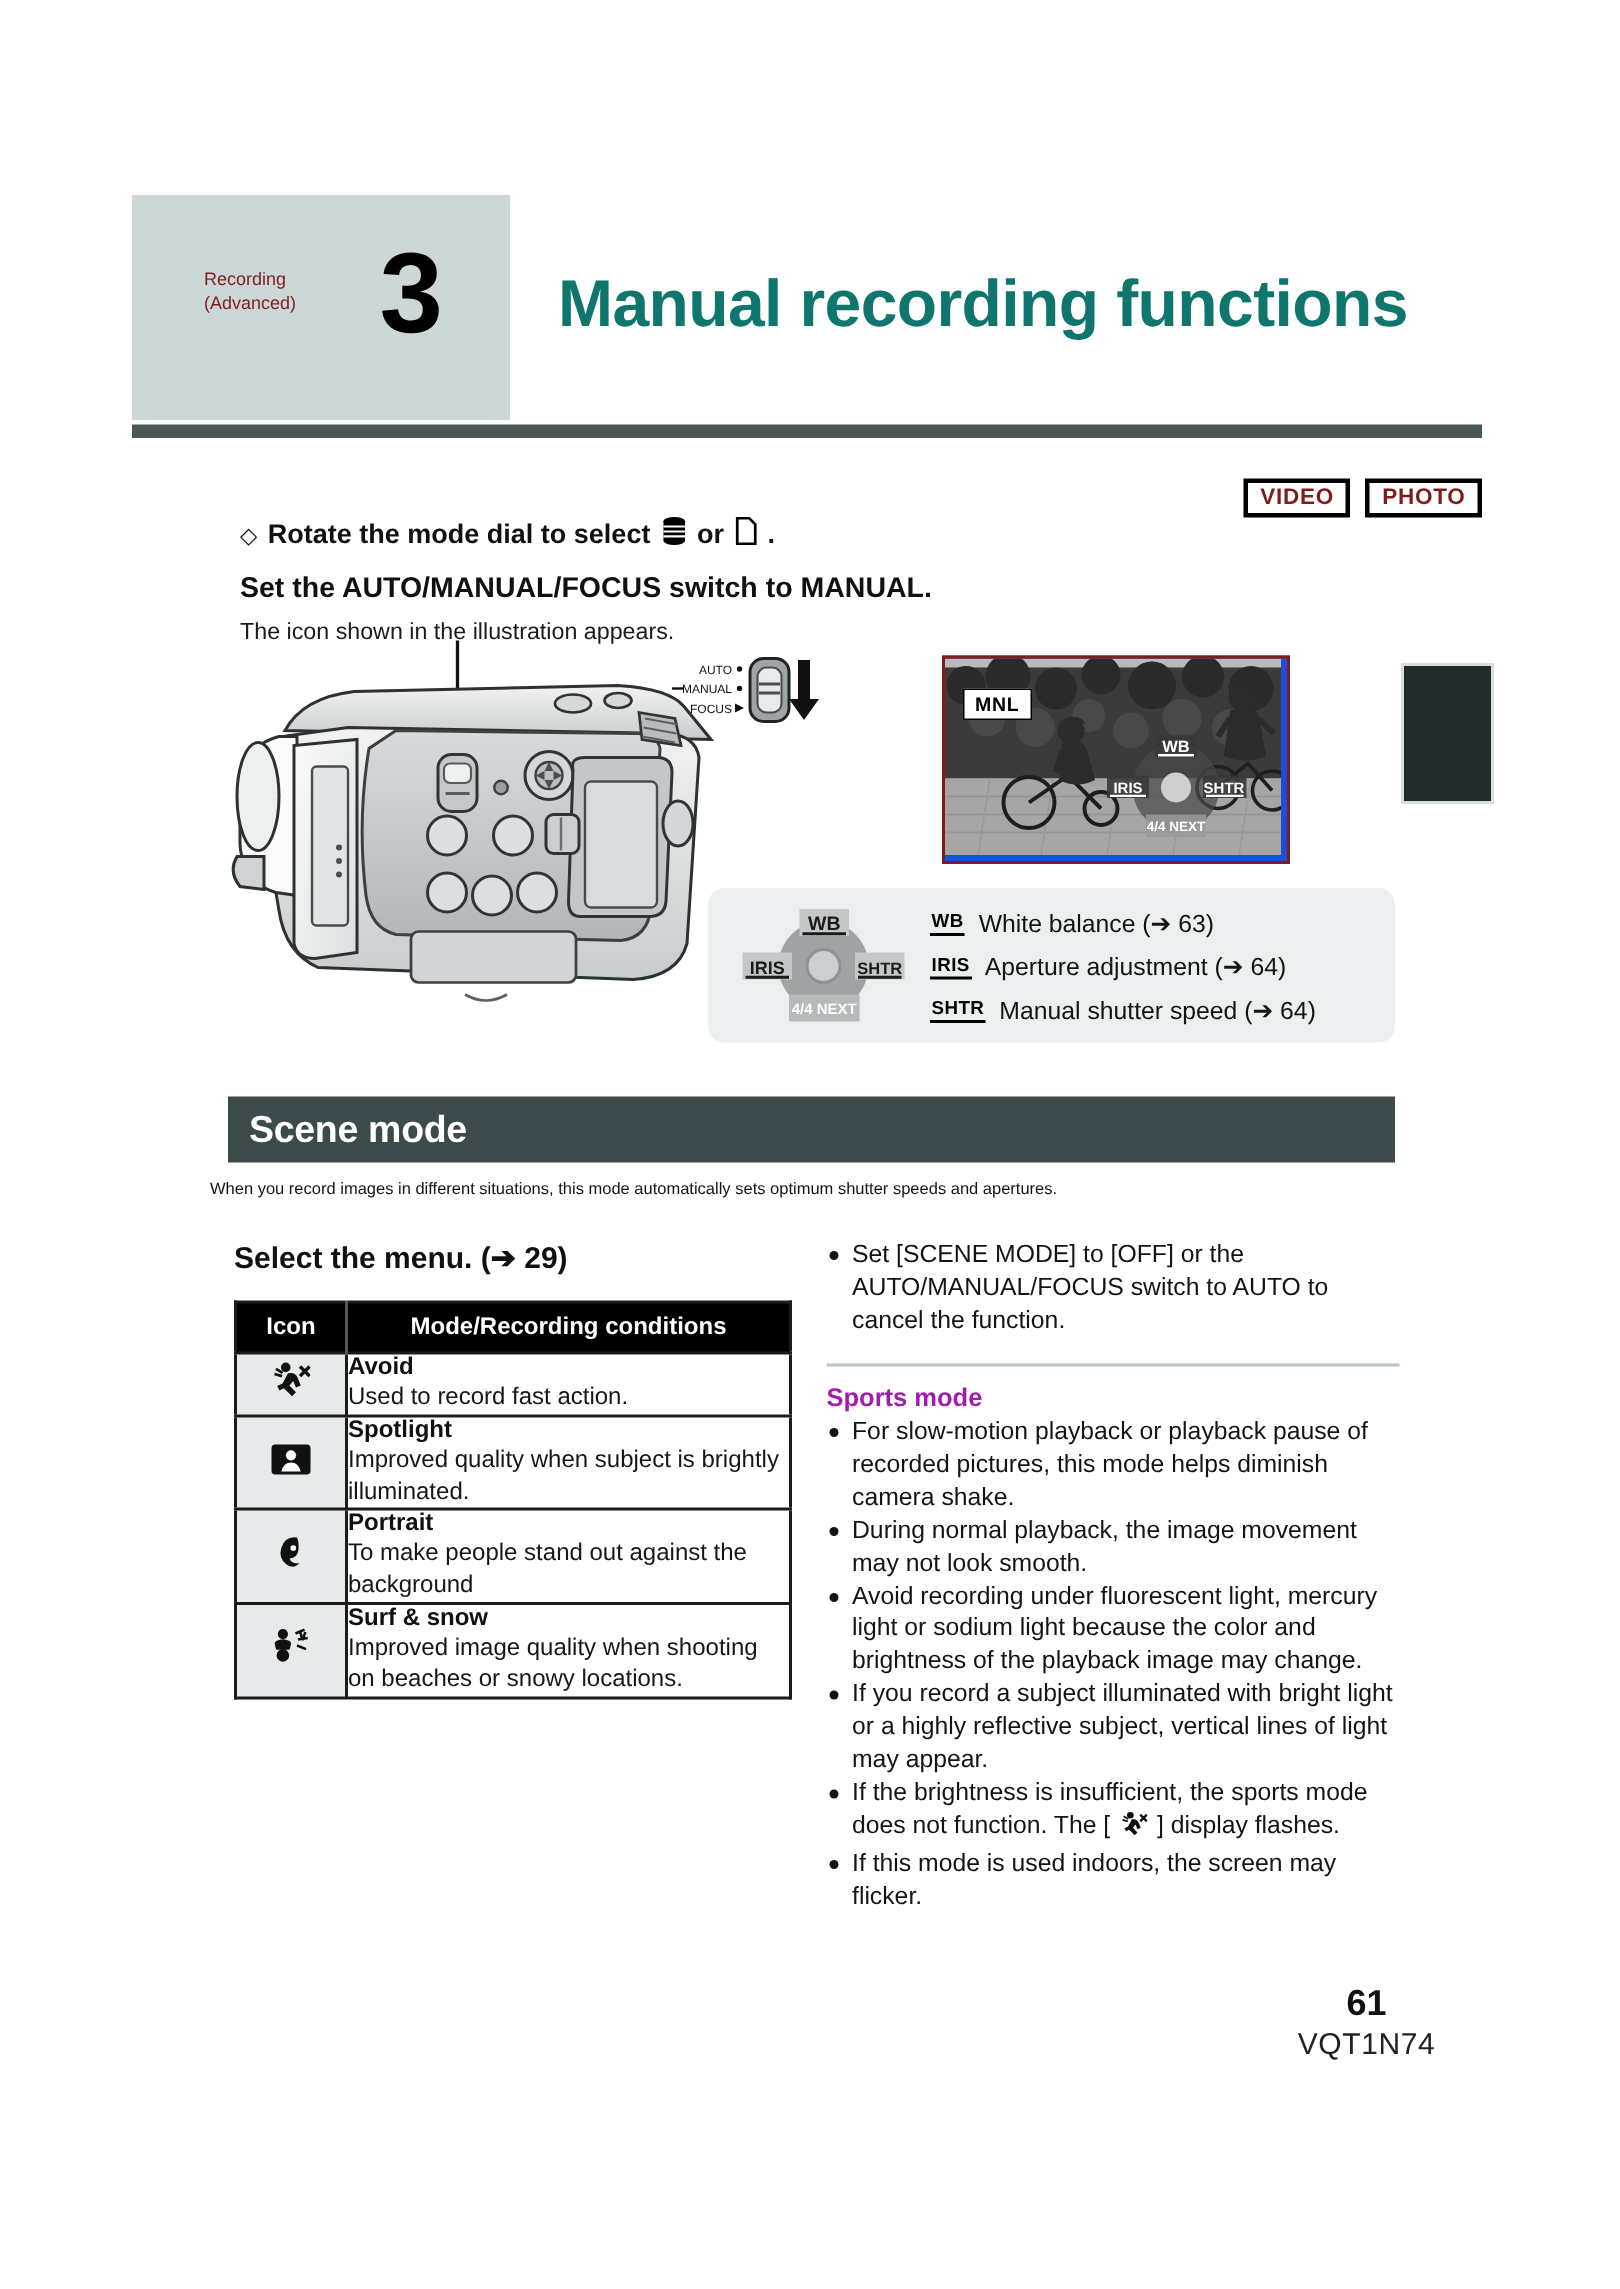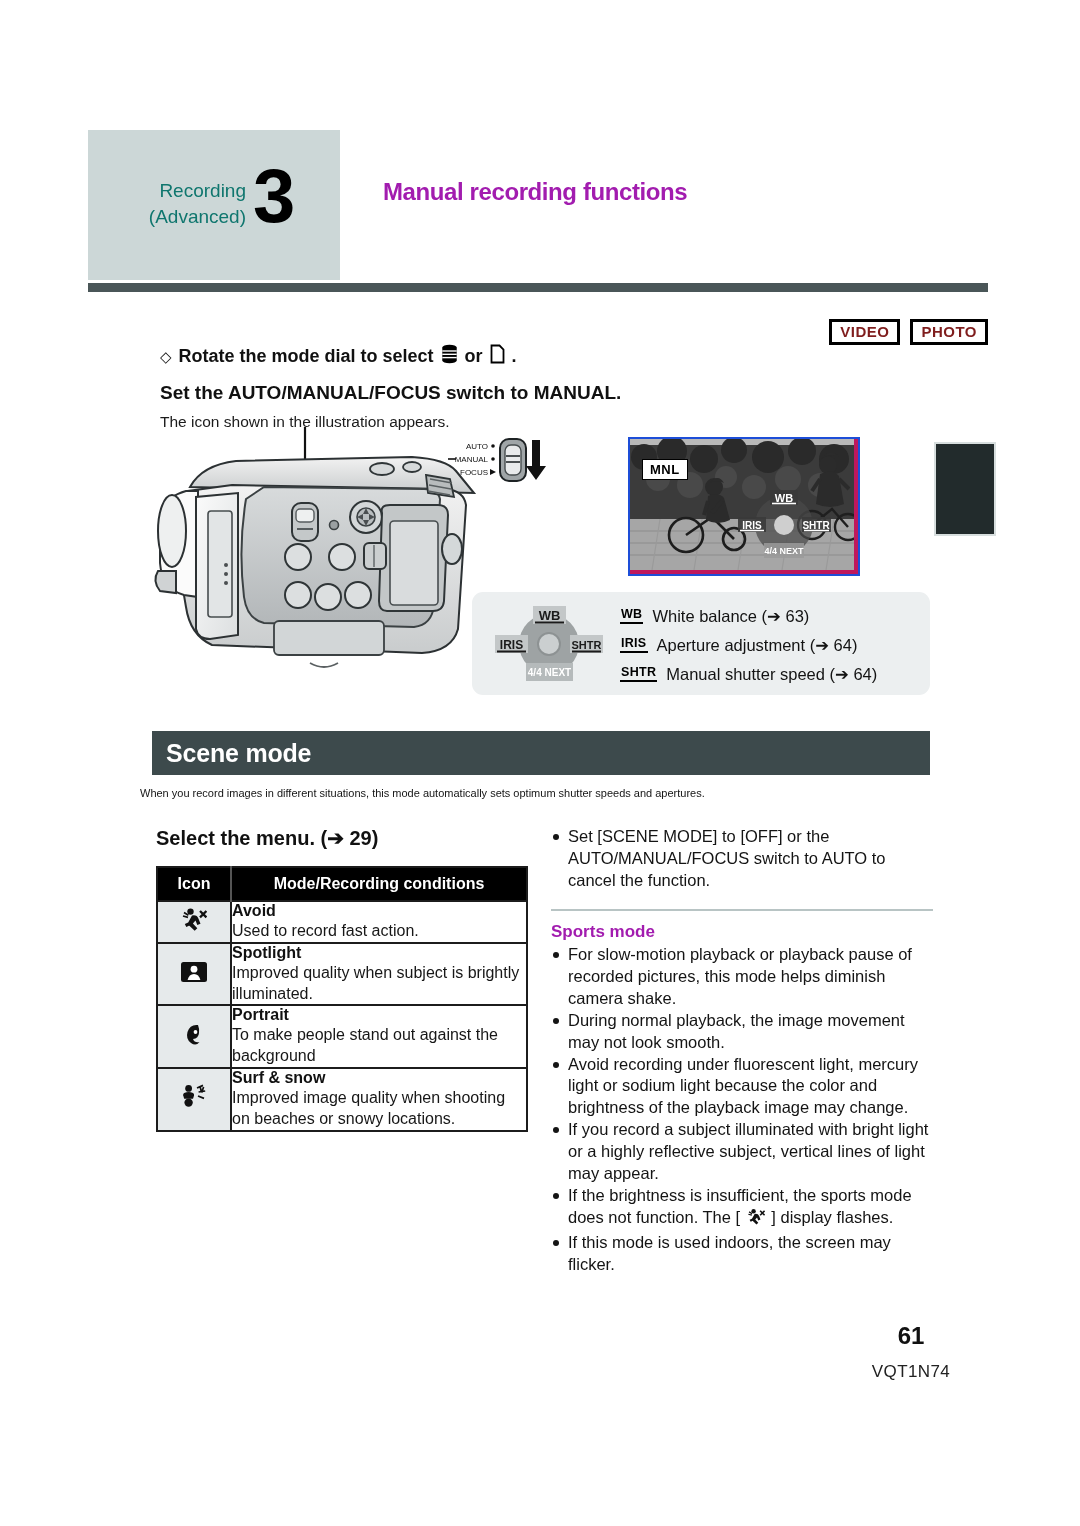--- a/index.html
+++ b/index.html
@@ -11,30 +11,30 @@
   .page { position:absolute; inset:0; }
 
   
   .chapter-head { position:absolute; left:88px; top:130px; width:900px; height:150px; }
   .chapter-tag {
     position:absolute; left:0; top:0; width:252px; height:150px;
     background:#ccd7d7;
   }
   .chapter-tag-text {
     position:absolute; left:48px; top:48px; width:110px;
-    font-size:19px; line-height:1.35; color:#0f766e;text-align:right;
+    font-size:12px; line-height:1.35; color:#7f1d1d;
   }
   .chapter-num {
     position:absolute; left:165px; top:28px;
     font-size:76px; font-weight:bold; line-height:1; color:#000;
     font-family:"Liberation Sans", sans-serif;
   }
   .chapter-title {
-    position:absolute; left:295px; top:48px;
-    font-size:24px; font-weight:bold; letter-spacing:-0.4px; color:#a21caf;
+    position:absolute; left:284px; top:48px;
+    font-size:44px; font-weight:bold; letter-spacing:-0.4px; color:#0f766e;
   }
   .head-rule {
     position:absolute; left:88px; top:283px; width:900px; height:9px;
     background:#4a5658;
   }
 
   
   .badges { position:absolute; right:92px; top:319px; display:flex; gap:10px; }
   .badge {
     border:3px solid #000; padding:1px 8px 2px 8px;
@@ -57,22 +57,22 @@
 
   
   .cam-area { position:absolute; left:150px; top:425px; width:420px; height:290px; }
 
   
   .switch-callout { position:absolute; left:448px; top:436px; width:100px; height:52px; }
 
   
   .lcd-wrap { position:absolute; left:628px; top:437px; width:228px; height:135px; }
   .lcd {
-    width:100%; height:100%; border:2px solid #1d4ed8;
-    position:relative; overflow:hidden; background:#be185d;
+    width:100%; height:100%; border:2px solid #7f1d1d;
+    position:relative; overflow:hidden; background:#1d4ed8;
   }
   .mnl-badge {
     position:absolute; left:12px; top:20px;
     background:#fff; color:#000; font-size:13px; font-weight:bold;
     padding:2px 7px; border:1px solid #000; letter-spacing:0.5px;
   }
   .lcd-pad { position:absolute; right:26px; top:50px; width:96px; height:72px; }
 
   
   .edge-tab {
@@ -158,21 +158,21 @@
   }
   .hr-thin {
     margin:17px 0 11px 0; height:2px; background:#b8c4c4; width:100%;
   }
   .sub-head { font-size:17px; font-weight:bold; color:#a21caf; margin-bottom:2px; }
   .inline-sports-ico { display:inline-block; vertical-align:-3px; margin:0 2px; }
 
   
   .footer { position:absolute; left:0; right:0; top:1322px; text-align:center; }
   .pg-no { font-size:24px; font-weight:bold; color:#111; }
-  .pg-code { font-size:17px; color:#222; margin-top:12px; letter-spacing:0.4px; }
+  .pg-code { font-size:20px; color:#222; margin-top:2px; letter-spacing:0.4px; }
   .footer-inner { position:absolute; left:836px; width:150px; text-align:center; }
 </style>
 </head>
 <body>
 
 <div class="page">
 
   <div class="chapter-head">
     <div class="chapter-tag"></div>
     <div class="chapter-tag-text">

